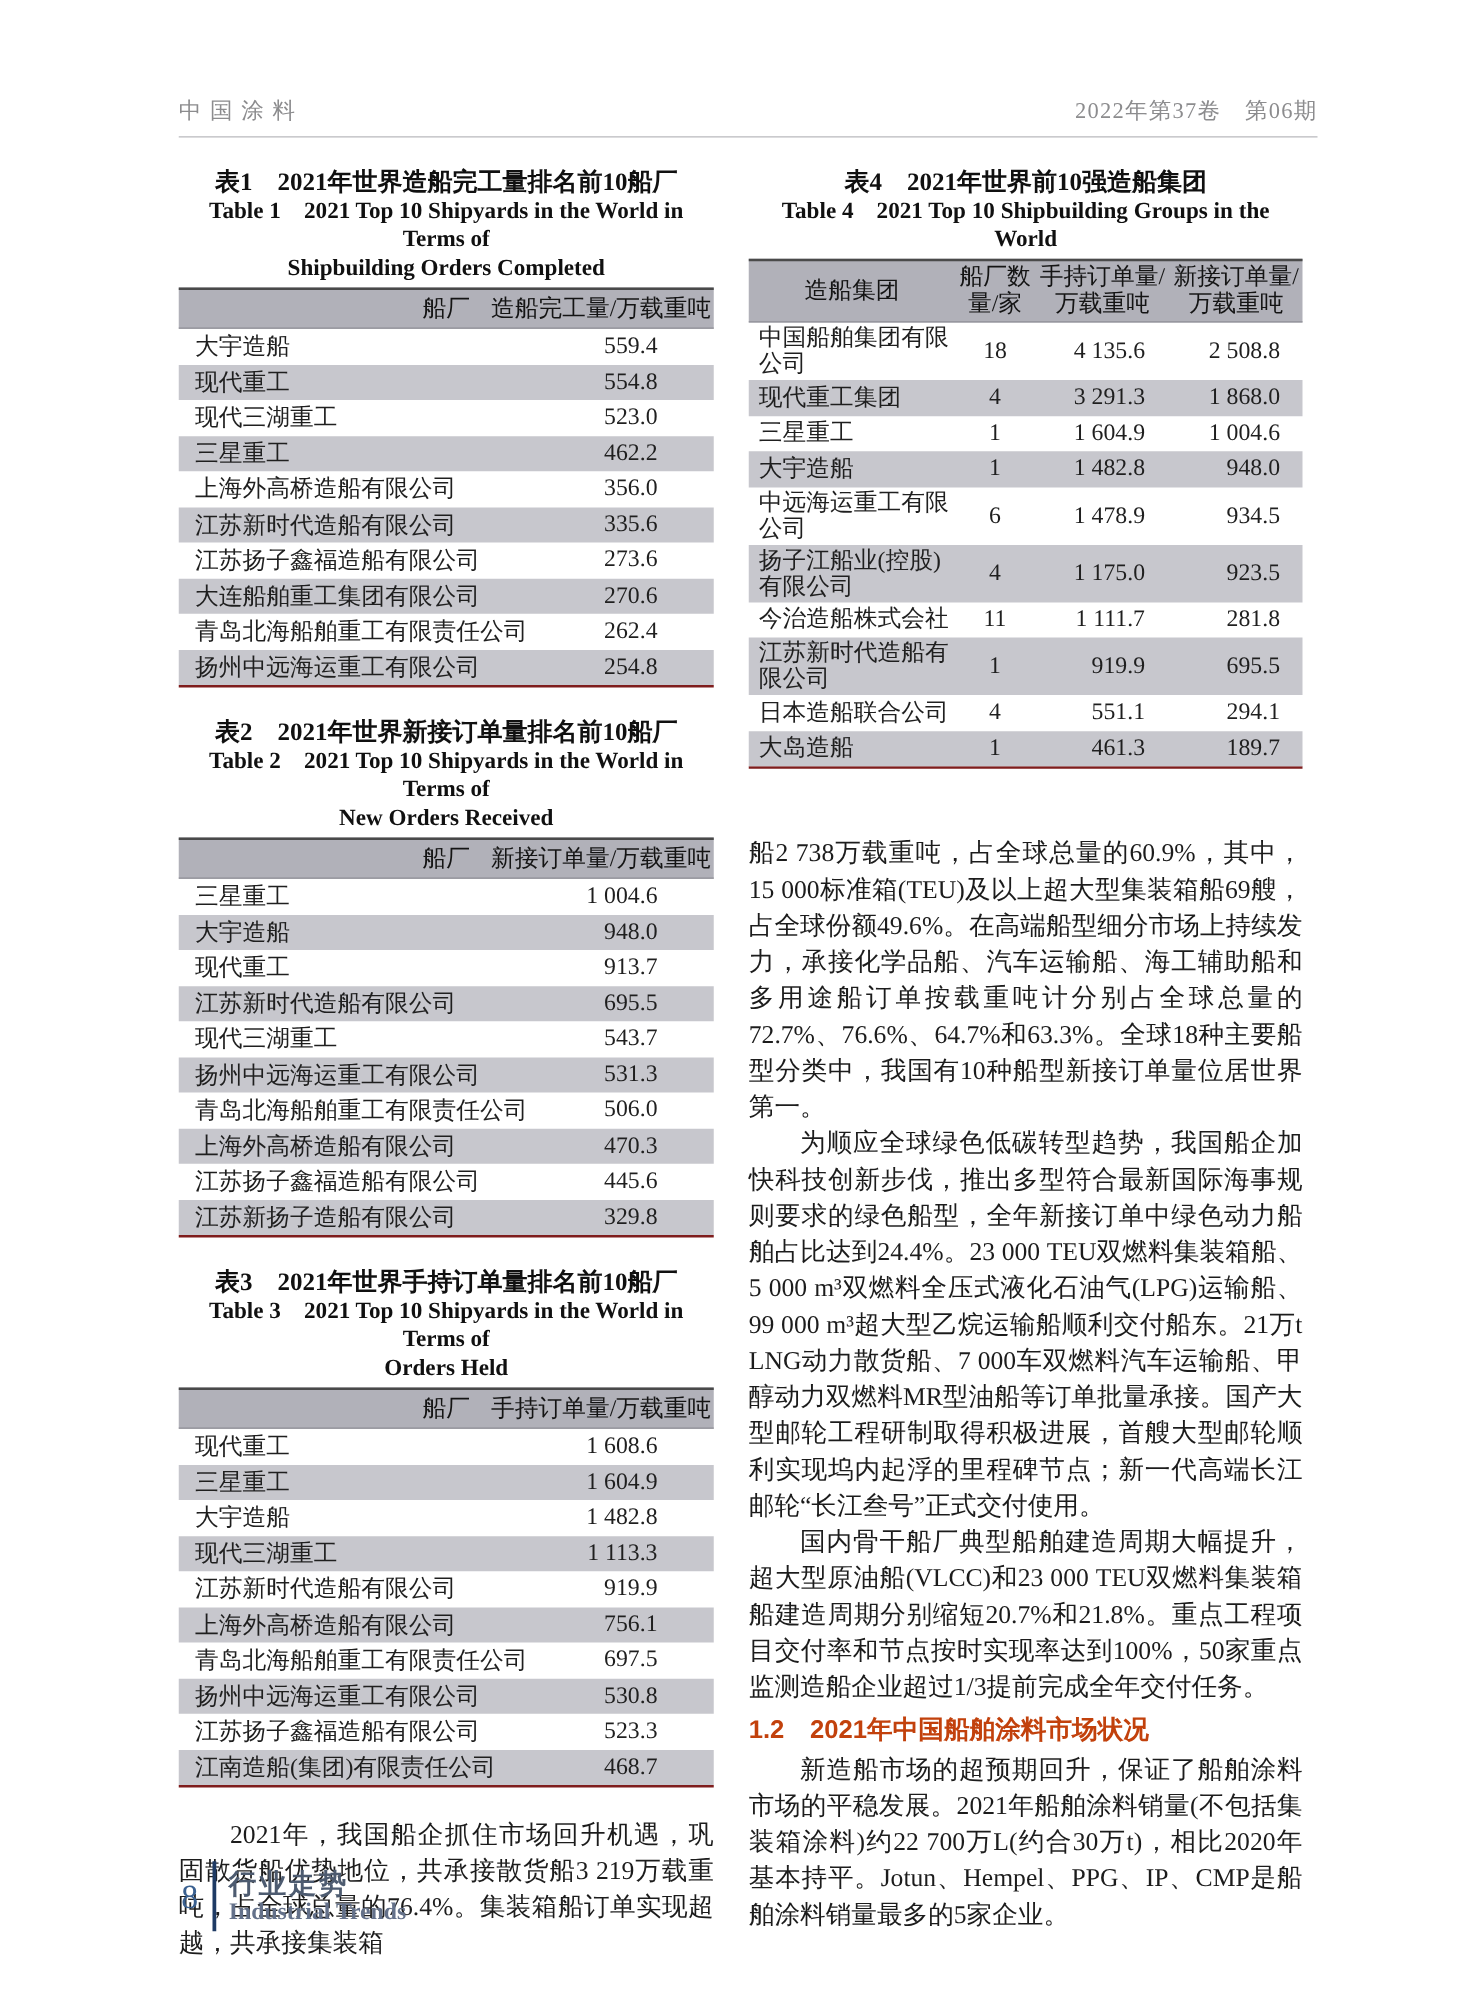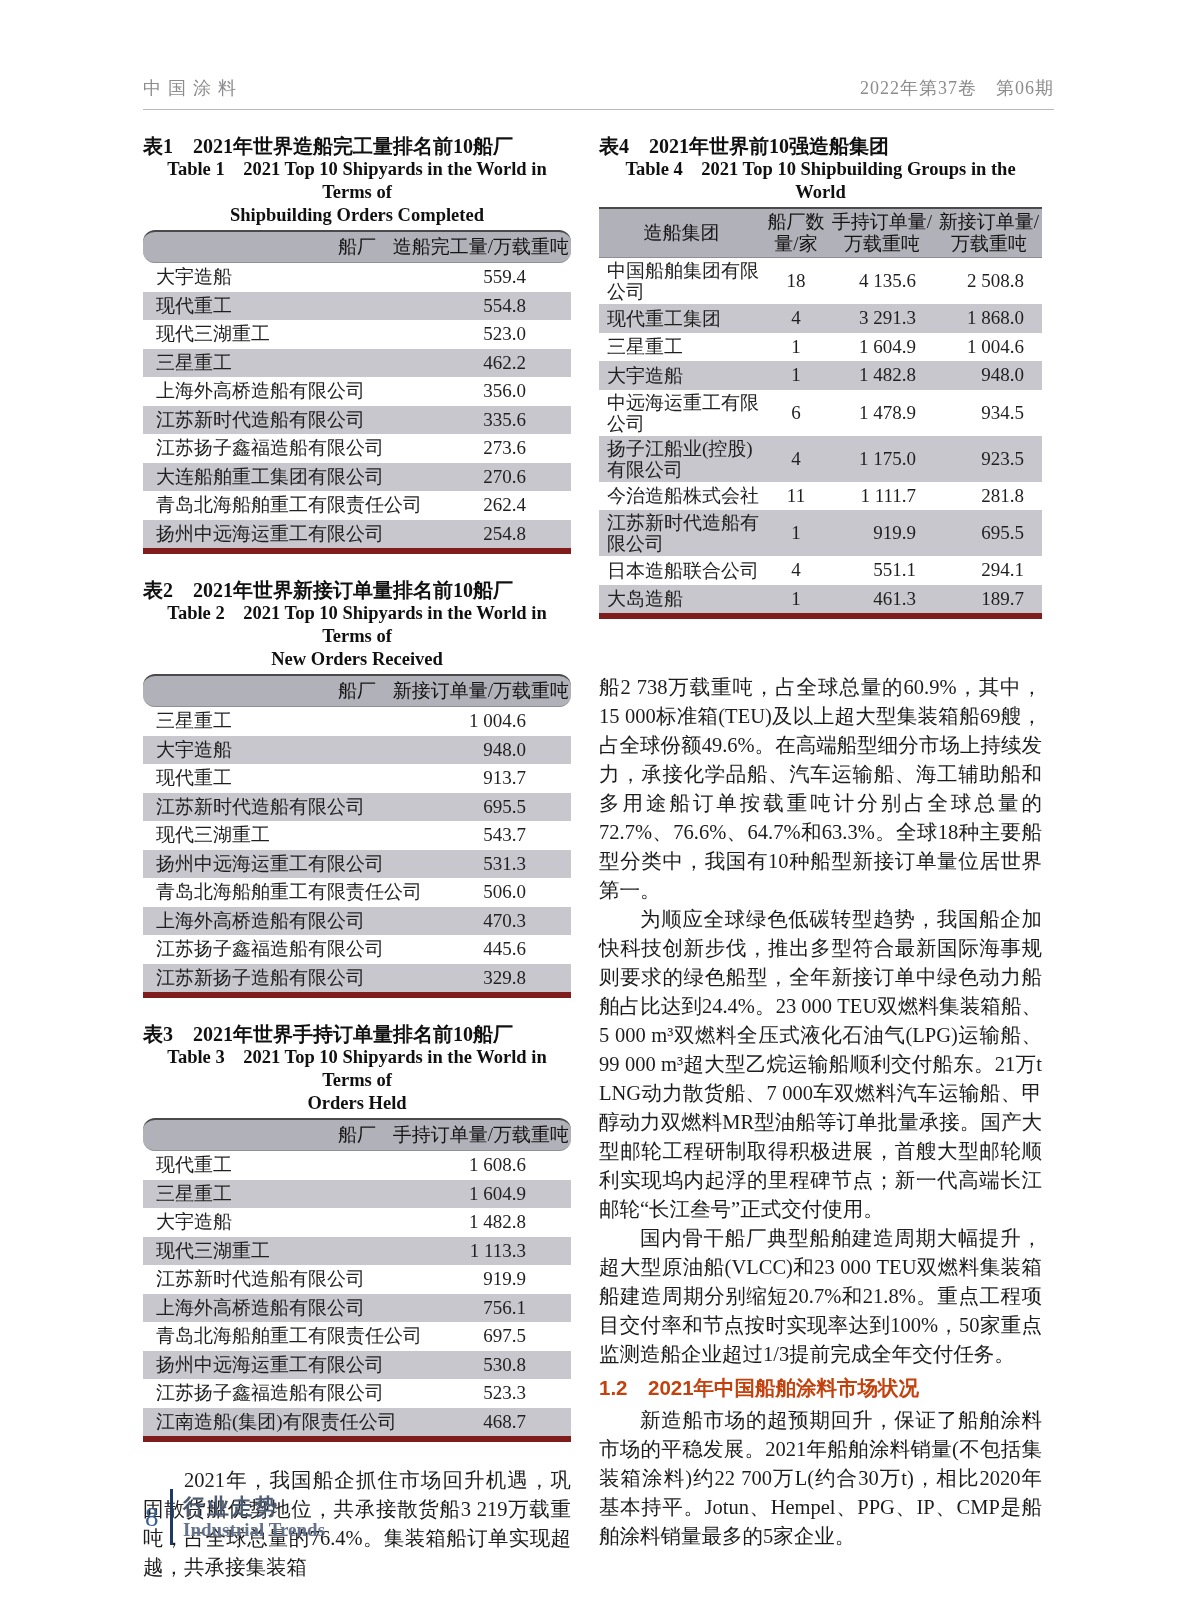--- a/index.html
+++ b/index.html
@@ -19,34 +19,34 @@
   .journal-name { letter-spacing:7px; }
   .issue-info { letter-spacing:1px; }
   
   .columns { position:absolute; top:134px; left:137px; display:flex; gap:28px; }
   .col-left  { width:428px; }
   .col-right { width:443px; }
   
   .table-block { margin-bottom:24px; }
   .table4-block { margin-bottom:54px; }
   .tbl-title-zh {
-    text-align:left; font-weight:bold; font-size:20px; line-height:24px; color:#101010;
+    text-align:center; font-weight:bold; font-size:20px; line-height:24px; color:#101010;
   }
   .tbl-title-en {
     text-align:center; font-weight:bold; font-size:18.5px; line-height:23px; color:#101010;
   }
   .tbl { margin-top:3px; }
   .tbl-head {
     background:#b1b1b9; border-top:2px solid #4a4a4a; border-bottom:1px solid #8e8e96;
     font-size:19px; color:#141414;
   }
-  .tbl-head.two { position:relative; height:33px;border-radius:12px; }
+  .tbl-head.two { position:relative; height:33px; }
   .tbl-head.two .h1 { position:absolute; left:0; right:0; top:50%; transform:translateY(-50%); text-align:center; }
   .tbl-head.two .h2 { position:absolute; right:2px; top:50%; transform:translateY(-50%); }
-  .tbl-body { border-bottom:6px solid #7f1d1d; }
+  .tbl-body { border-bottom:2px solid #7f1d1d; }
   .tbl-row { font-size:19px; }
   .tbl-row:nth-child(even) { background:#c7c7cd; }
   .tbl-flex { display:flex; align-items:center; min-height:28.5px; }
   .tbl-flex .c1 { flex:1; padding-left:13px; white-space:nowrap; }
   .tbl-flex .c2 { width:140px; text-align:right; padding-right:45px;
                   font-family:"Liberation Serif","DejaVu Serif",serif; }
   
   .tbl-grid { display:grid; grid-template-columns:165px 64px 108px 106px; align-items:center; min-height:28.5px; }
   .tbl-grid .g1 { padding-left:8px; line-height:21px; padding-top:2px; padding-bottom:2px; }
   .tbl-grid .g2 { text-align:center; }

